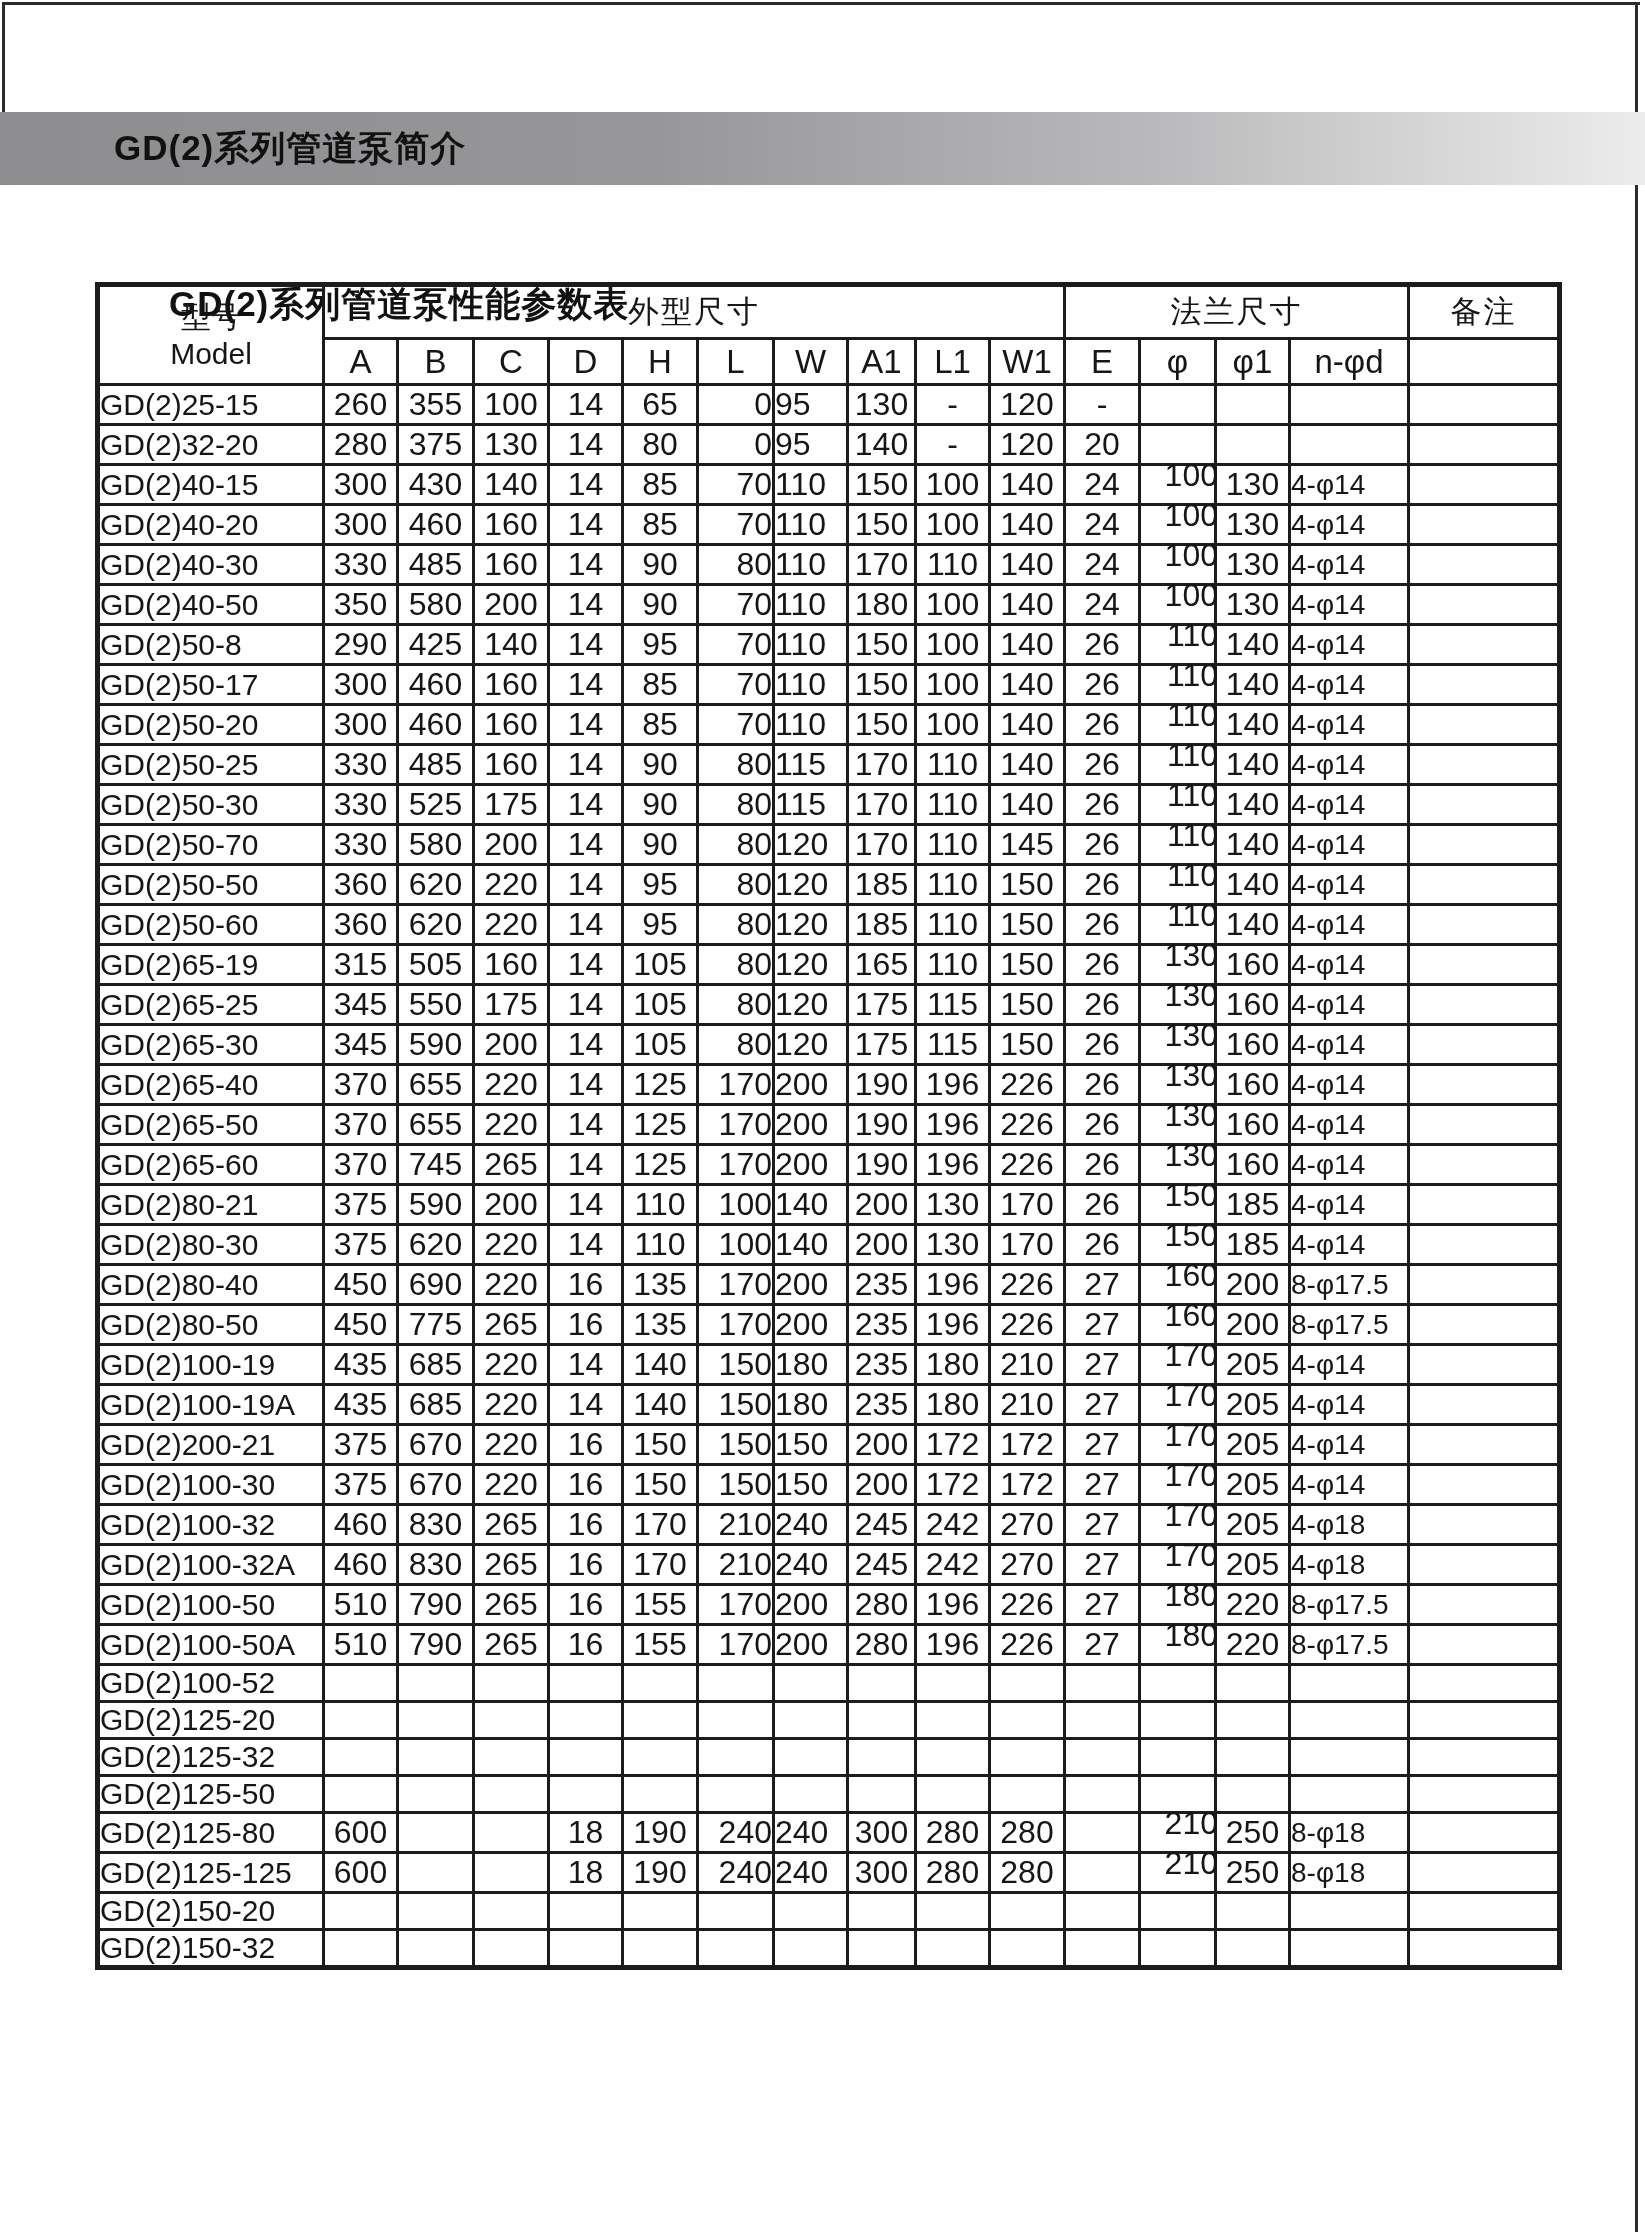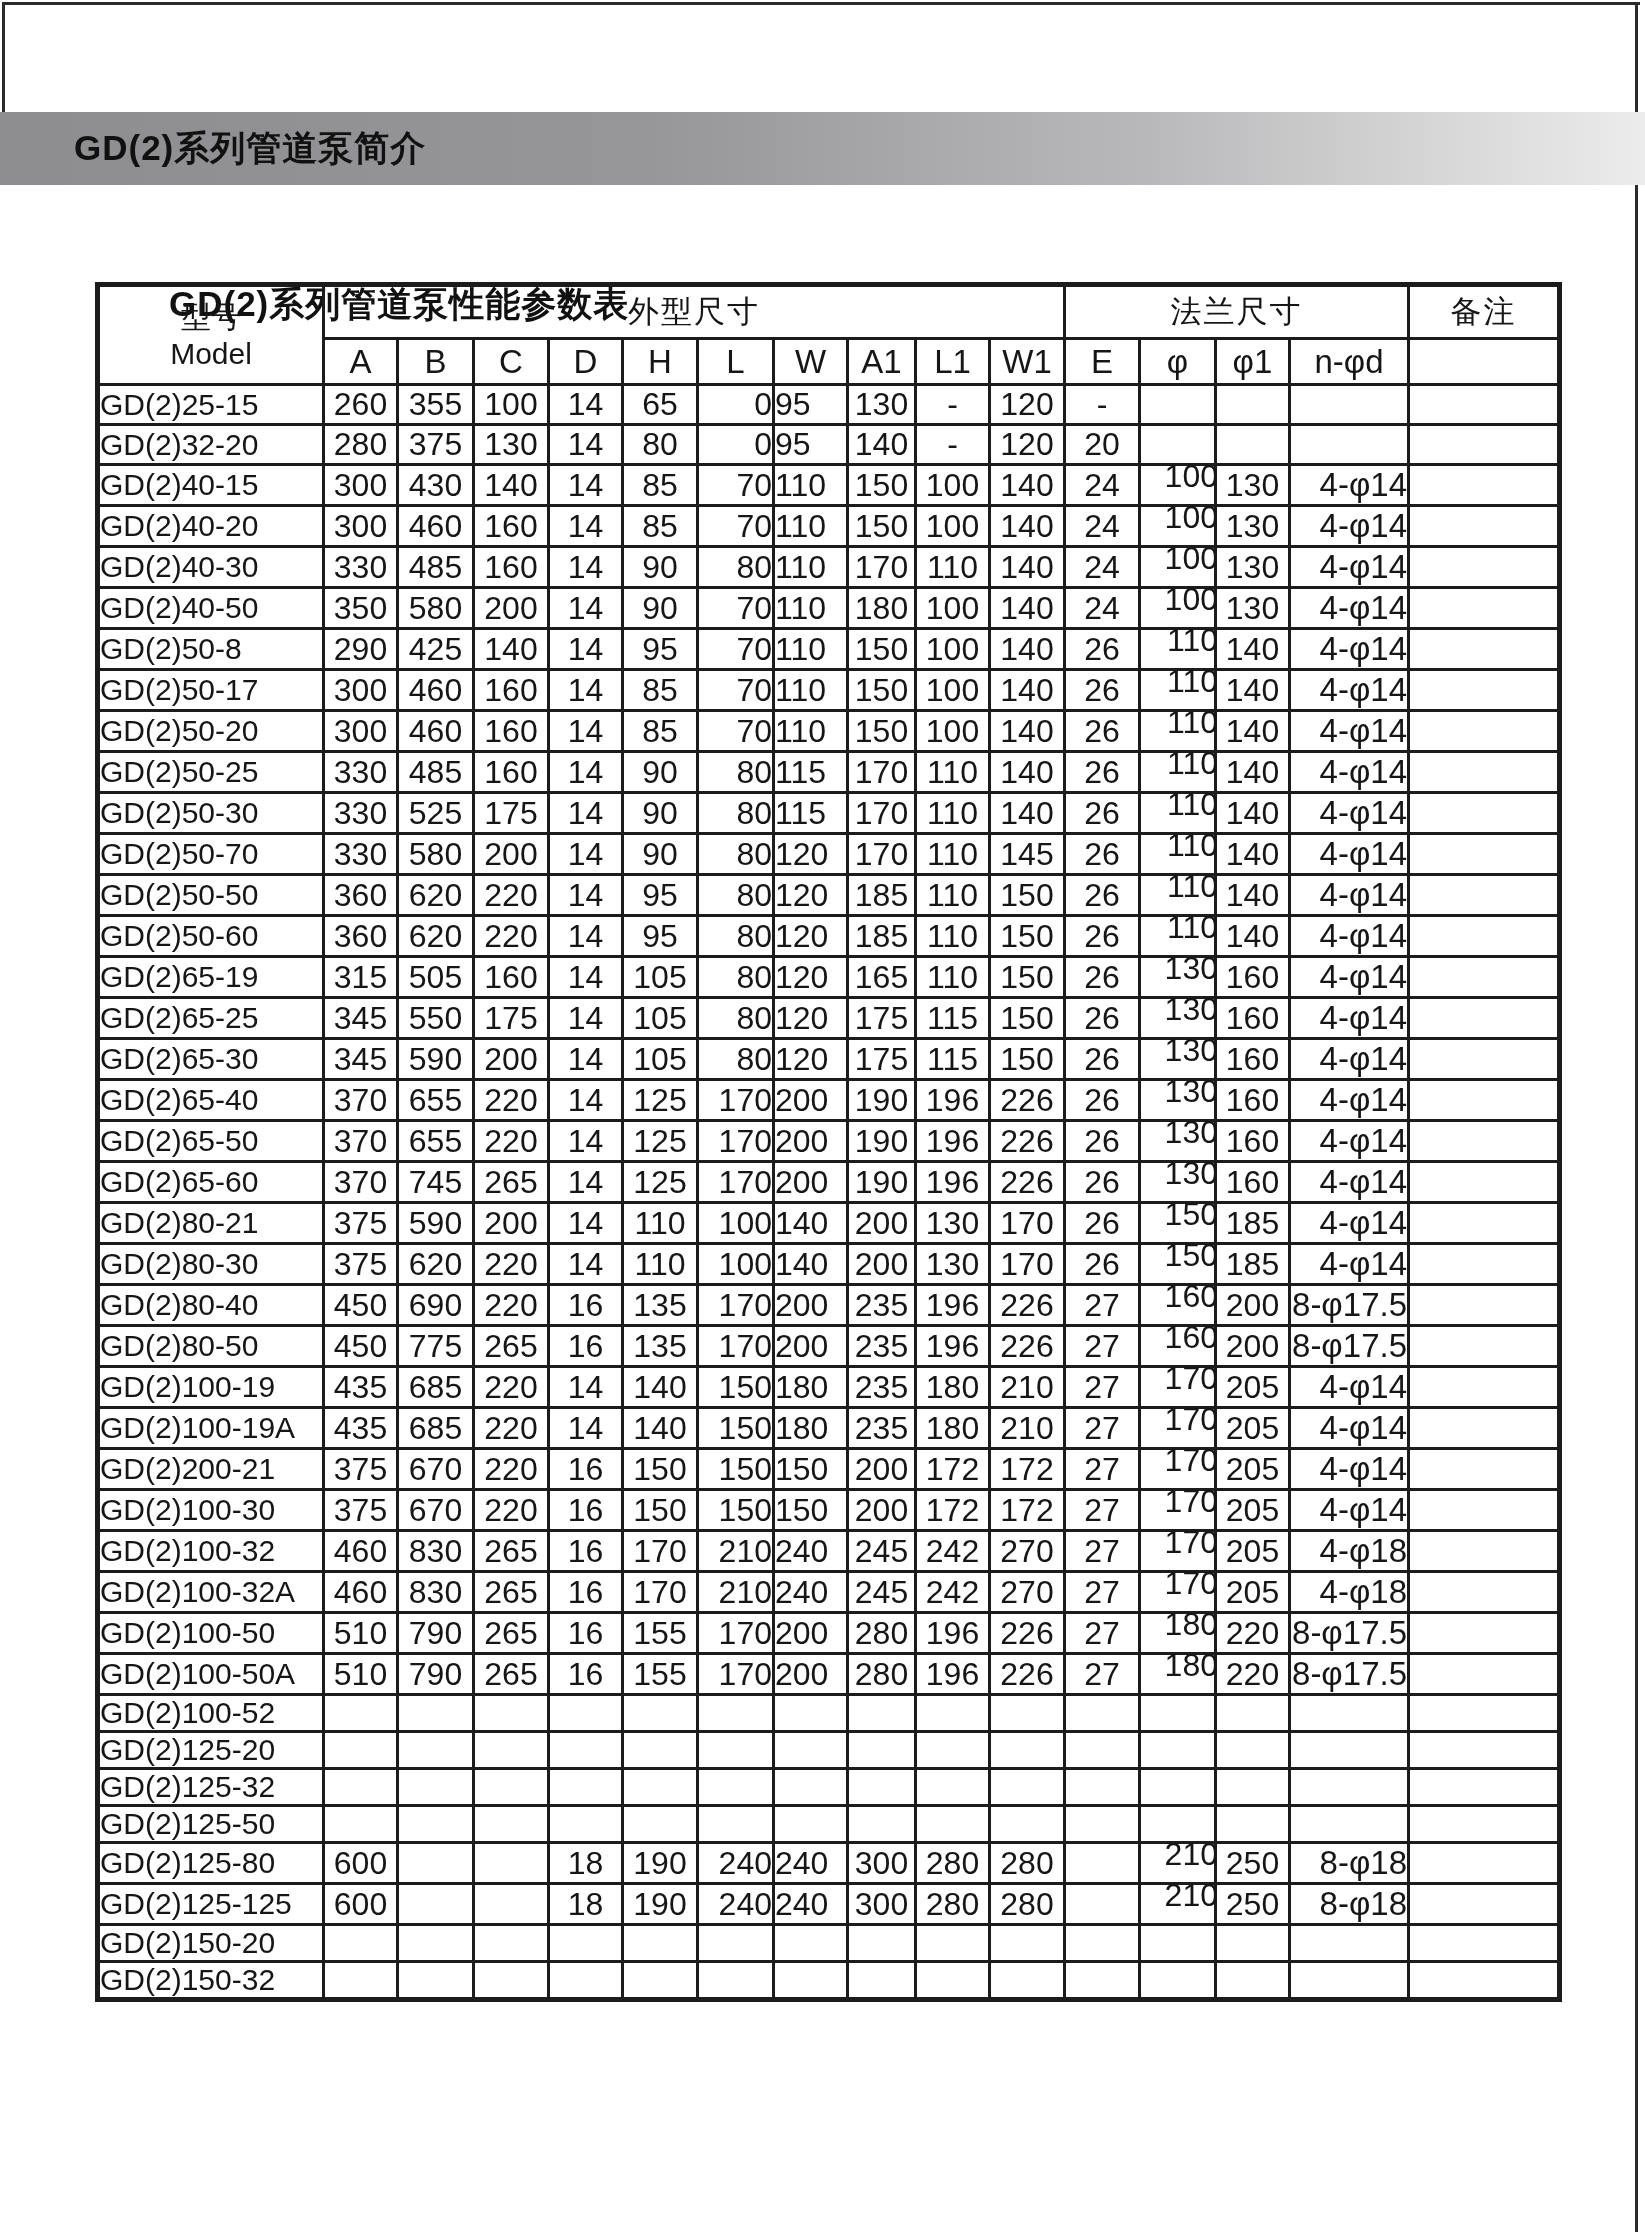--- a/index.html
+++ b/index.html
@@ -4,40 +4,40 @@
 <style>
   html,body{margin:0;padding:0;background:#ffffff;width:1646px;height:2233px;
     font-family:"Liberation Sans","DejaVu Sans",sans-serif;color:#161616;position:relative;}
   .frame{position:absolute;background:#2b2b2b;}
   #frame-top{left:2px;top:2px;width:1638px;height:3px;}
   #frame-left{left:2px;top:2px;width:3px;height:110px;}
   #frame-right{left:1635px;top:2px;width:3px;height:2231px;}
   #gray-bar{position:absolute;left:0;top:112px;width:1646px;height:73px;
     background:linear-gradient(90deg,#8d8d8f 0%,#97979a 40%,#b9b9bb 70%,#ececec 100%);
     display:flex;align-items:center;}
-  #gray-bar .bar-title{margin-left:74px;font-size:35px;font-weight:bold;color:#111;letter-spacing:1px;}
+  #gray-bar .bar-title{margin-left:114px;font-size:35px;font-weight:bold;color:#111;letter-spacing:1px;}
   #table-title{position:absolute;left:169px;top:243px;font-size:35px;font-weight:bold;color:#111;letter-spacing:1px;margin-top:38px;}
   #spec-table{position:absolute;left:95px;top:282px;width:1458px;border-collapse:collapse;table-layout:fixed;
     border:5px solid #1c1c1c;}
   #spec-table th,#spec-table td{border:3px solid #1c1c1c;padding:0;font-weight:normal;
     white-space:nowrap;overflow:visible;vertical-align:middle;}
   thead tr.grp-row{height:54px;}
   thead tr.sub-row{height:46px;}
   tbody tr{height:27px;}
   tbody tr:first-child td{border-top:5px solid #1c1c1c;}
   th.model-head{font-size:30px;line-height:1.25;text-align:center;}
   th.grp-head{font-size:31px;text-align:center;letter-spacing:2px;}
   th.col-head{font-size:33px;text-align:center;}
   td.c-model{font-size:30px;text-align:left;padding-left:13px;border-right-width:4px;}
   td.c-center{font-size:32px;text-align:center;}
   td.c-right{font-size:32px;text-align:right;padding-right:1px;}
   td.c-left{font-size:32px;text-align:left;padding-left:3px;}
   td.c-phi{font-size:32px;text-align:right;}
   td.c-phi .phi-raise{position:relative;top:-9px;right:-4px;display:inline-block;}
-  td.c-nphid{font-size:33px;text-align:right;padding-left:10px;border-left-width:4px;}
+  td.c-nphid{font-size:28px;text-align:left;padding-left:10px;border-left-width:4px;}
   td.c-remark{border-left-width:4px;}
   th.remark-head{font-size:31px;text-align:center;letter-spacing:2px;border-left-width:4px;}
 </style>
 </head>
 <body>
 
 <div id="frame-top" class="frame"></div>
 <div id="frame-left" class="frame"></div>
 <div id="frame-right" class="frame"></div>
 

